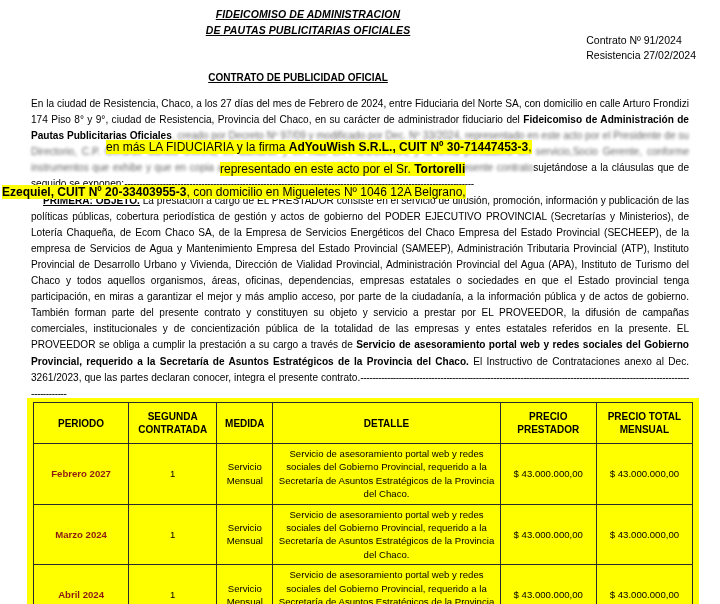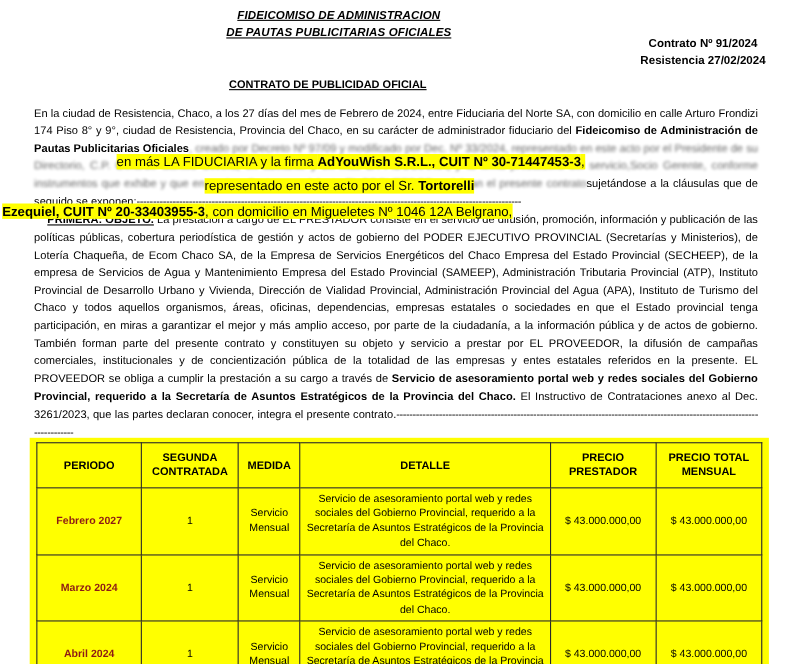--- a/index.html
+++ b/index.html
@@ -30,23 +30,23 @@
     font-style: italic;
     text-decoration: underline;
     letter-spacing: .1px;
     line-height: 16px;
   }
 
   .contract-meta {
     position: absolute;
     top: 33px;
     right: 24px;
-    text-align: center;
+    text-align: left;
     font-size: 10.5px;
-    font-weight: bold;
+    font-weight: normal;
     line-height: 15px;
   }
 
   .doc-title {
     position: absolute;
     top: 72px;
     left: 0;
     width: 596px;
     text-align: center;
     font-size: 10px;
@@ -91,21 +91,21 @@
   }
   .overlay-paste .oline {
     display: block;
     white-space: nowrap;
   }
   .overlay-paste .hl {
     background: #ffff00;
     box-decoration-break: clone;
     -webkit-box-decoration-break: clone;
   }
-  .overlay-paste .l2 { margin-left: 80px; }
+  .overlay-paste .l2 { margin-left: 114px; }
   .overlay-paste .l3 { margin-left: -104px; }
   .overlay-paste b { font-weight: bold; }
 
   
   .table-wrap {
     position: absolute;
     left: 27px;
     top: 398px;
     width: 672px;
     background: #ffff00;

